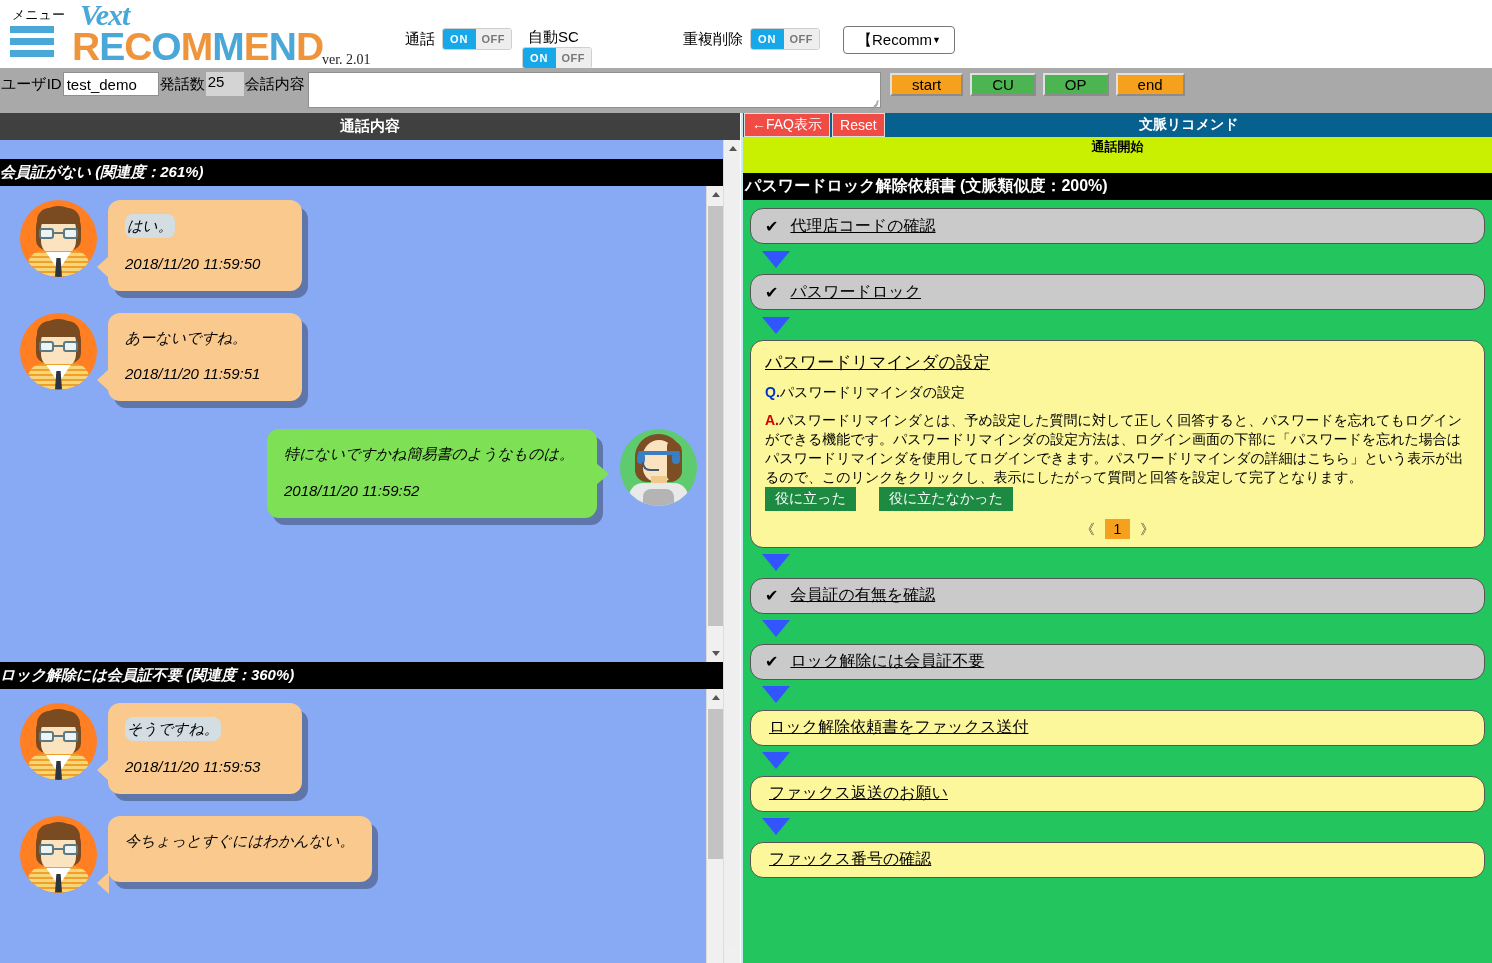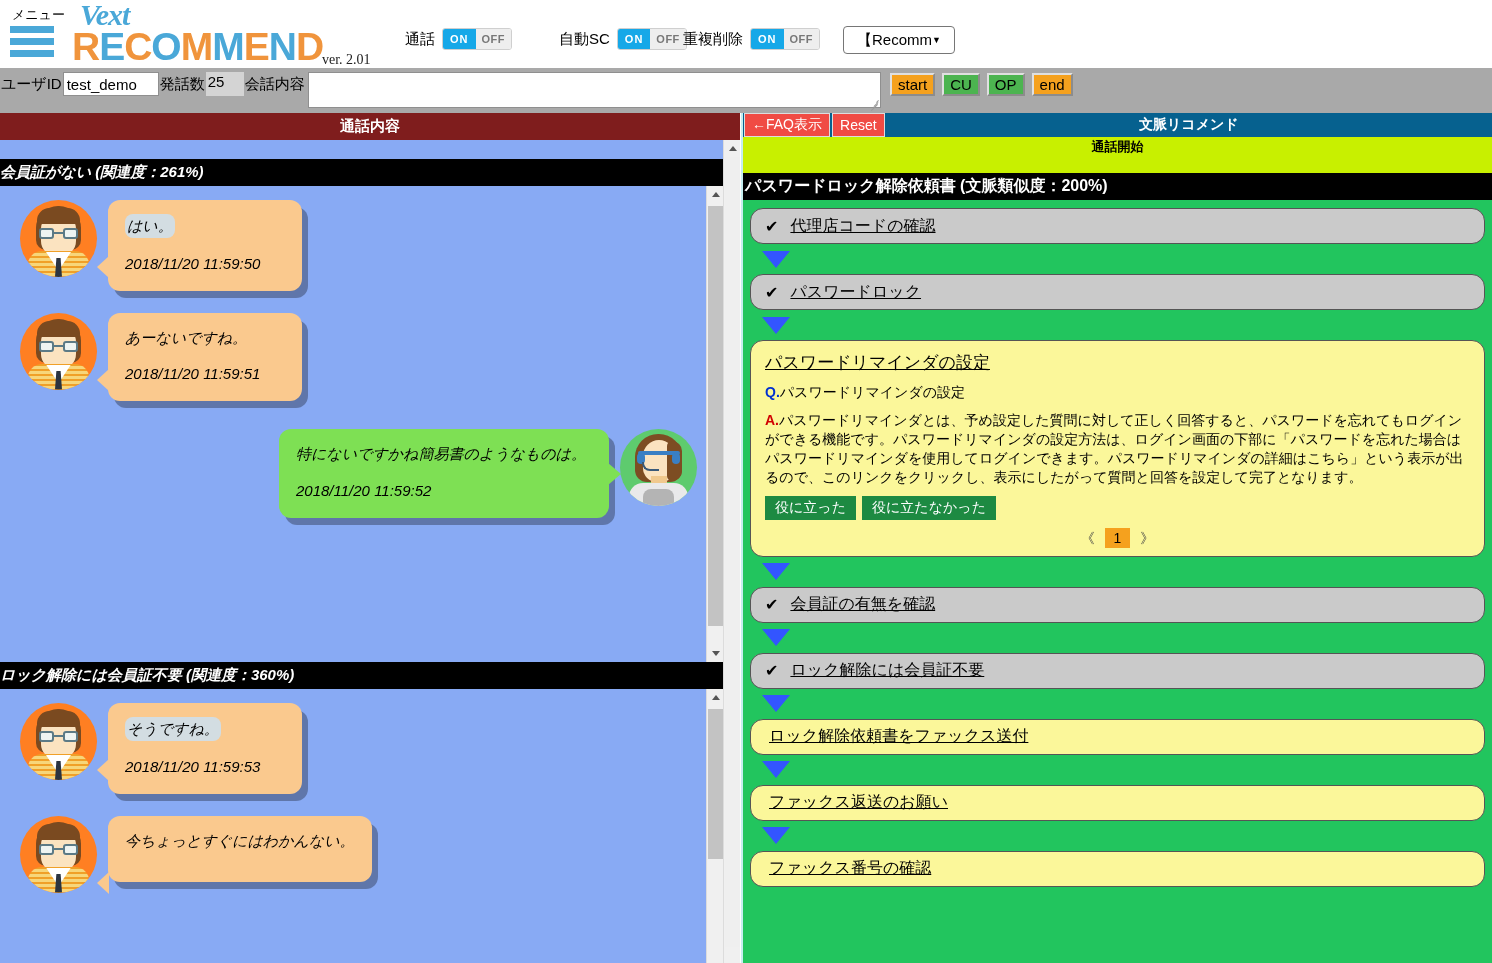--- a/index.html
+++ b/index.html
@@ -51,28 +51,28 @@
   .lbl { font-size:15px; color:#000; line-height:24px; padding:0 1px; background:#a9a9a9; height:24px;}
   .userid-input { width:96px; height:24px; border:1px solid #8f8f8f; background:#fff; font-size:15px;
       padding:1px 3px; font-family:"Liberation Sans", sans-serif;}
   .count-box { width:38px; height:24px; background:#d4d4d4; font-size:15px; padding:1px 2px; }
   .talk-area { width:573px; height:36px; border:1px solid #8f8f8f; background:#fff; margin-left:2px;
       resize:none; font-size:13px; }
   .talk-area-wrap{ position:relative; }
   .resize-grip { position:absolute; right:2px; bottom:3px; width:9px; height:9px; }
   .resize-grip i{position:absolute;background:#9a9a9a;height:1px;}
   .btnrow { position:absolute; left:890px; top:73px; display:flex; gap:7px; }
-  .tb { border:2px outset #e0e0e0; font-size:15px; padding:1px 6px; cursor:pointer;
+  .tb { border:2px outset #e0e0e0; font-size:15px; padding:1px 20px; cursor:pointer;
       font-family:"Liberation Sans", sans-serif; }
   .tb.orange { background:#f5a11e; }
   .tb.green { background:#4cb450; }
 
   
   .left-panel { position:absolute; left:0; top:113px; width:740px; height:850px; background:#88aaf4; }
-  .panel-head { height:27px; background:#7f1d1d; color:#fff; font-weight:bold; font-size:15px;
+  .panel-head { height:27px; background:#404040; color:#fff; font-weight:bold; font-size:15px;
       display:flex; align-items:center; justify-content:center; }
   .conv-scroll-outer { position:absolute; left:0; top:27px; width:740px; height:823px; background:#88aaf4; }
   .conv-body { position:absolute; left:0; top:0; width:723px; height:823px; overflow:hidden;font-style:italic; }
   .topic-bar { background:#000; color:#fff; font-weight:bold; font-size:15px; height:27px;
       display:flex; align-items:center; padding-left:0px; }
   .block { position:relative; background:#88aaf4; }
   .block-inner { position:relative; overflow:hidden; }
 
   .msg { display:flex; align-items:flex-start; margin:14px 0 0 0; }
   .msg.cust { padding-left:20px; }
@@ -161,21 +161,21 @@
   .arrow-down { width:34px; height:24px; display:flex; align-items:center; margin:3px 0 3px 12px; }
   .arrow-down .tri { width:0;height:0;border-left:14px solid transparent;border-right:14px solid transparent;
       border-top:17px solid #3355ff; }
 
   .faqcard { border:1px solid #555; border-radius:13px; background:#fbf79a; padding:10px 14px 8px 14px; }
   .faqcard .ftitle { font-size:17px; text-decoration:underline; margin-bottom:10px; cursor:pointer; }
   .faqcard .q { font-size:14px; margin-bottom:9px; }
   .faqcard .q b { color:#0030d0; }
   .faqcard .a { font-size:14px; line-height:1.35; }
   .faqcard .a b { color:#d00000; }
-  .fb-row { margin-top:9px; display:flex; gap:6px; }
+  .fb-row { display:flex; gap:23px; }
   .fb-btn { background:#1d8a42; color:#fff; font-size:14px; padding:3px 10px; cursor:pointer; }
   .pager { text-align:center; margin-top:10px; font-size:14px; }
   .pager .pg-arr { color:#444; padding:0 6px; cursor:pointer; }
   .pager .pg-num { background:#f5a11e; padding:2px 9px; cursor:pointer; }
 </style>
 </head>
 <body>
 
 <div id="app">
 
@@ -196,21 +196,21 @@
     <div class="logo-ver">ver. 2.01</div>
 
     <div class="toggle-group" style="left:405px;">
       <span class="tg-label">通話</span>
       <span class="switch">
         <span class="on">ON</span>
         <span class="off">OFF</span>
       </span>
     </div>
 
-    <div class="toggle-group" style="left:559px;">
+    <div class="toggle-group" style="left:522px;flex-direction:column;">
       <span class="tg-label">自動SC</span>
       <span class="switch">
         <span class="on">ON</span>
         <span class="off">OFF</span>
       </span>
     </div>
 
     <div class="toggle-group" style="left:683px;">
       <span class="tg-label">重複削除</span>
       <span class="switch">
@@ -294,21 +294,21 @@
                 <span class="stripes"></span>
                   <span class="collar"></span>
                   <span class="tie"></span>
               </div>
               <div class="bubble cust" style="min-width:194px;">
                 <div><span class="txt">あーないですね。</span></div>
                 <div class="ts">2018/11/20 11:59:51</div>
               </div>
             </div>
 
-            <div class="msg op" style="margin-top:28px;">
+            <div class="msg op" style="margin-top:28px;gap:12px;">
               <div class="bubble op" style="min-width:330px;">
                 <div><span class="txt">特にないですかね簡易書のようなものは。</span></div>
                 <div class="ts">2018/11/20 11:59:52</div>
               </div>
               <div class="avatar op">
                 <span class="hair"></span>
                   <span class="face"></span>
                   <span class="hairside"></span>
                 <span class="headband"></span>
                   <span class="earpiece"></span>

